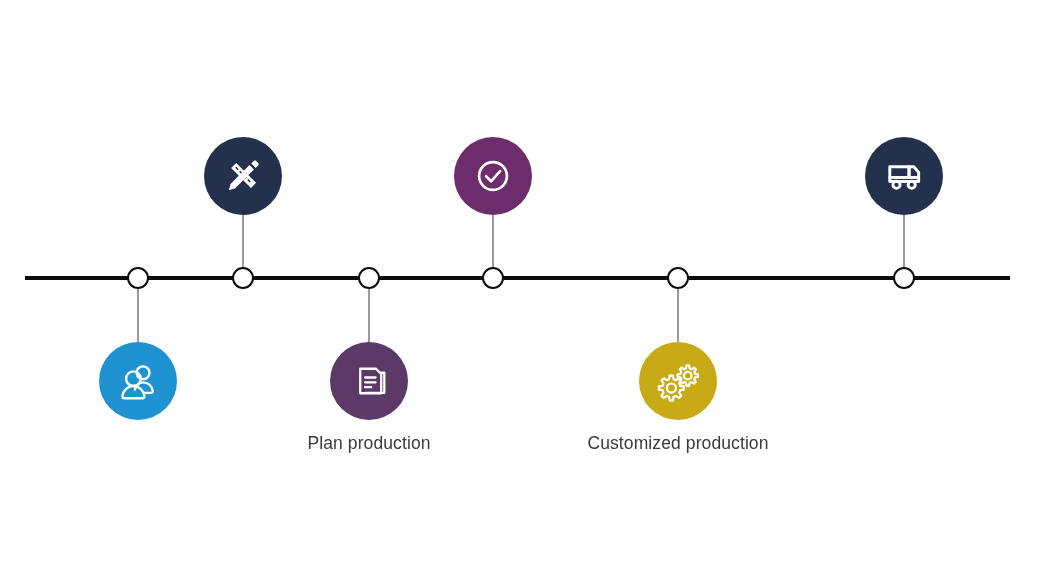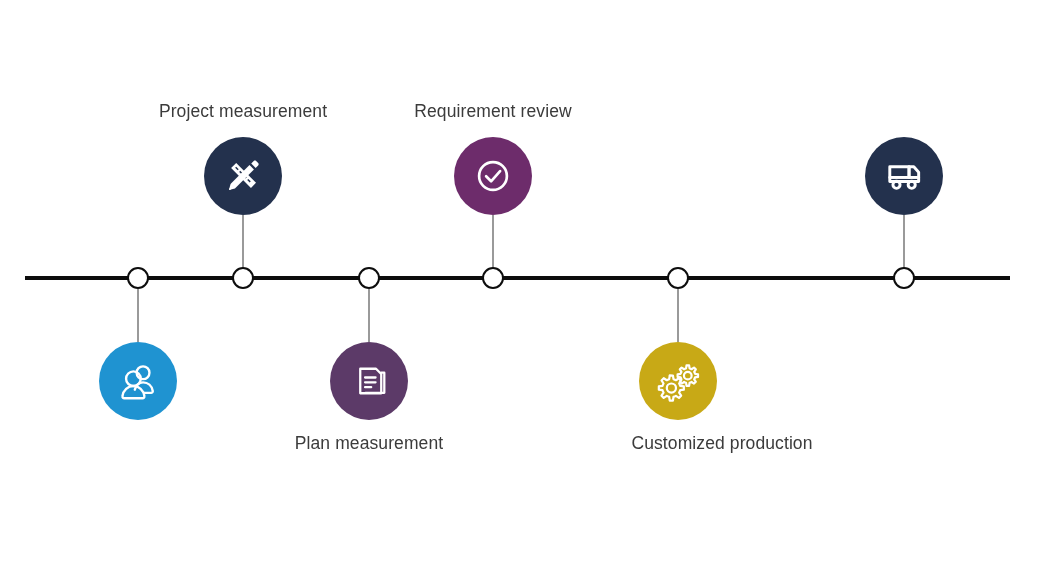--- a/index.html
+++ b/index.html
@@ -103,64 +103,62 @@
           <path d="M32.6 11.0l2.6-2.6c.7-.7 1.8-.7 2.5 0l2.1 2.1c.7.7.7 1.8 0 2.5l-2.6 2.6-4.6-4.6z"></path>
           <path d="M9.4 38.6l2.3-.6-1.7-1.7-.6 2.3z"></path>
 
           <path d="M16.9 10.4l-5.3 5.3 20.7 20.7 5.3-5.3L16.9 10.4zm-1.1 5.1l1.1-1.1 2.6 2.6-1.1 1.1-2.6-2.6zm4.2 4.2l1.1-1.1 2.6 2.6-1.1 1.1-2.6-2.6zm4.2 4.2l1.1-1.1 2.6 2.6-1.1 1.1-2.6-2.6zm4.2 4.2l1.1-1.1 2.6 2.6-1.1 1.1-2.6-2.6z" fill="#ffffff" fill-rule="evenodd"></path>
         </g>
 
         <path d="M21.2 15.8l6.5 6.5-5.2 5.2-6.5-6.5z" fill="#23314d" opacity="0"></path>
       </svg>
     </span>
   </div>
-  <div class="step-label" style="left:243px; top:101px;">Project measurement</div>
   <div class="axis-node" style="left:243px;"></div>
 
   <div class="stem" style="left:369px; top:289px; height:53px;"></div>
   <div class="bubble" style="left:369px; top:342px; background:#5c3a68;">
     <span>
       <svg width="42" height="42" viewBox="0 0 48 48" fill="none" stroke="#ffffff" stroke-width="2.6" stroke-linecap="round" stroke-linejoin="round">
         <path d="M14 10h18l6 6v22H14z"></path>
         <path d="M38 14.5h3.5v23H20"></path>
         <line x1="19.5" y1="20" x2="31.5" y2="20"></line>
         <line x1="19.5" y1="25.5" x2="31.5" y2="25.5"></line>
         <line x1="19.5" y1="31" x2="26.5" y2="31"></line>
       </svg>
     </span>
   </div>
-  <div class="step-label" style="left:369px; top:433px;">Plan measurement</div>
+  <div class="step-label" style="left:369px; top:433px;">Plan production</div>
   <div class="axis-node" style="left:369px;"></div>
 
   <div class="stem" style="left:493px; top:215px; height:53px;"></div>
   <div class="bubble" style="left:493px; top:137px; background:#6d2c6b;">
     <span>
       <svg width="46" height="46" viewBox="0 0 48 48" fill="none" stroke="#ffffff" stroke-width="2.8" stroke-linecap="round" stroke-linejoin="round">
         <circle cx="24" cy="24" r="14.5"></circle>
         <path d="M16.8 24.3l5.2 5.2 9.4-10.6"></path>
       </svg>
     </span>
   </div>
-  <div class="step-label" style="left:493px; top:101px;">Requirement review</div>
   <div class="axis-node" style="left:493px;"></div>
 
   <div class="stem" style="left:678px; top:289px; height:53px;"></div>
   <div class="bubble" style="left:678px; top:342px; background:#c8a916;">
     <span>
       <svg width="46" height="46" viewBox="0 0 48 48" fill="none" stroke="#ffffff" stroke-width="2.3" stroke-linecap="round" stroke-linejoin="round">
 
         <path d="M32.9 7.6l2.7.1.5 3.1c.7.2 1.4.5 2 .9l2.6-1.7 1.9 1.9-1.7 2.6c.4.6.7 1.3.9 2l3.1.5v2.7l-3.1.5c-.2.7-.5 1.4-.9 2l1.7 2.6-1.9 1.9-2.6-1.7c-.6.4-1.3.7-2 .9l-.5 3.1h-2.7l-.5-3.1c-.7-.2-1.4-.5-2-.9l-2.6 1.7-1.9-1.9 1.7-2.6c-.4-.6-.7-1.3-.9-2l-3.1-.5v-2.7l3.1-.5c.2-.7.5-1.4.9-2l-1.7-2.6 1.9-1.9 2.6 1.7c.6-.4 1.3-.7 2-.9l.5-3.1z"></path>
         <circle cx="34.2" cy="18.4" r="4"></circle>
 
         <path d="M15.4 18.2l3.3.1.6 3.8c.9.3 1.7.6 2.5 1.1l3.2-2.1 2.3 2.3-2.1 3.2c.5.8.8 1.6 1.1 2.5l3.8.6v3.3l-3.8.6c-.3.9-.6 1.7-1.1 2.5l2.1 3.2-2.3 2.3-3.2-2.1c-.8.5-1.6.8-2.5 1.1l-.6 3.8h-3.3l-.6-3.8c-.9-.3-1.7-.6-2.5-1.1l-3.2 2.1-2.3-2.3 2.1-3.2c-.5-.8-.8-1.6-1.1-2.5l-3.8-.6v-3.3l3.8-.6c.3-.9.6-1.7 1.1-2.5l-2.1-3.2 2.3-2.3 3.2 2.1c.8-.5 1.6-.8 2.5-1.1l.6-3.8z"></path>
         <circle cx="17.1" cy="31.4" r="4.8"></circle>
       </svg>
     </span>
   </div>
-  <div class="step-label" style="left:678px; top:433px;margin-left:44px;">Customized production</div>
+  <div class="step-label" style="left:678px; top:433px;">Customized production</div>
   <div class="axis-node" style="left:678px;"></div>
 
   <div class="stem" style="left:904px; top:215px; height:53px;"></div>
   <div class="bubble" style="left:904px; top:137px; background:#23314d;">
     <span>
       <svg width="44" height="44" viewBox="0 0 48 48" fill="none" stroke="#ffffff" stroke-width="3.2" stroke-linecap="round" stroke-linejoin="round">
         <path d="M8.5 14h21v11.5h-21z"></path>
         <path d="M29.5 14h5.2l5.3 5.8v5.7h-10.5z"></path>
         <path d="M8.5 25.5h31.5v4.5H8.5z"></path>
         <circle cx="15.8" cy="33.6" r="3.9"></circle>

